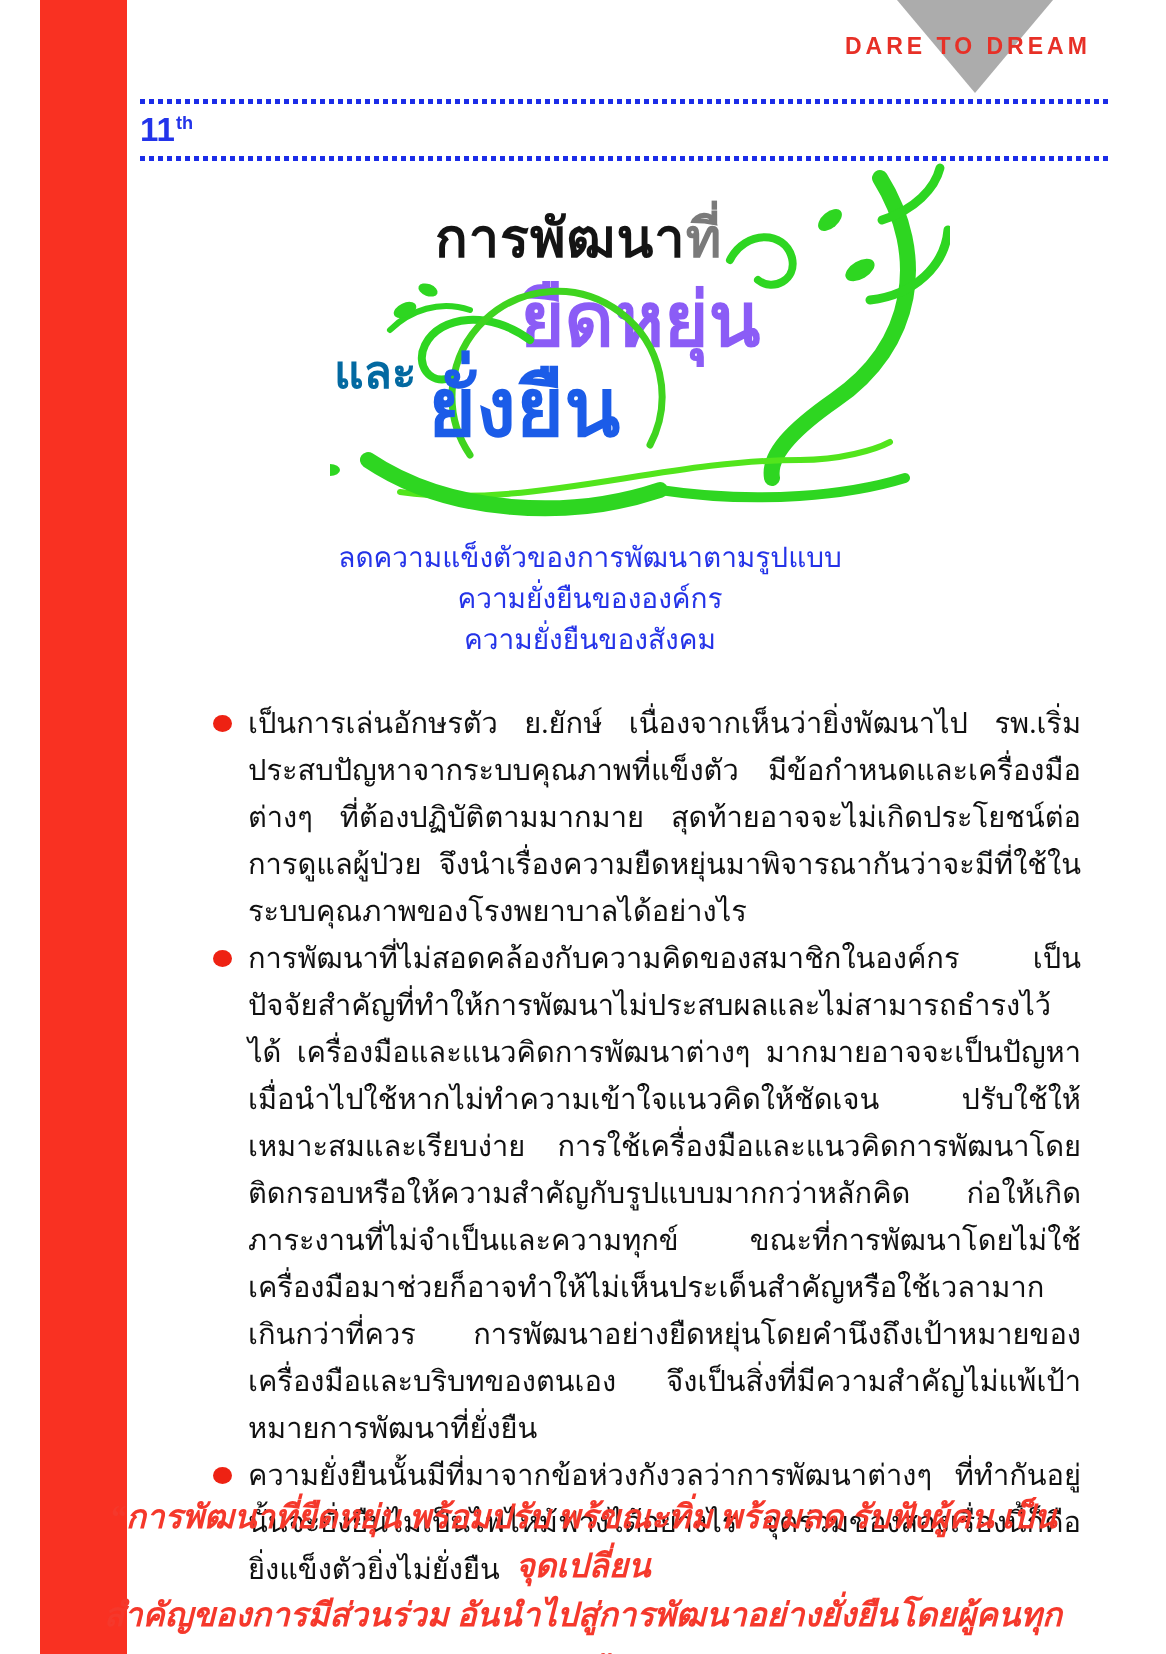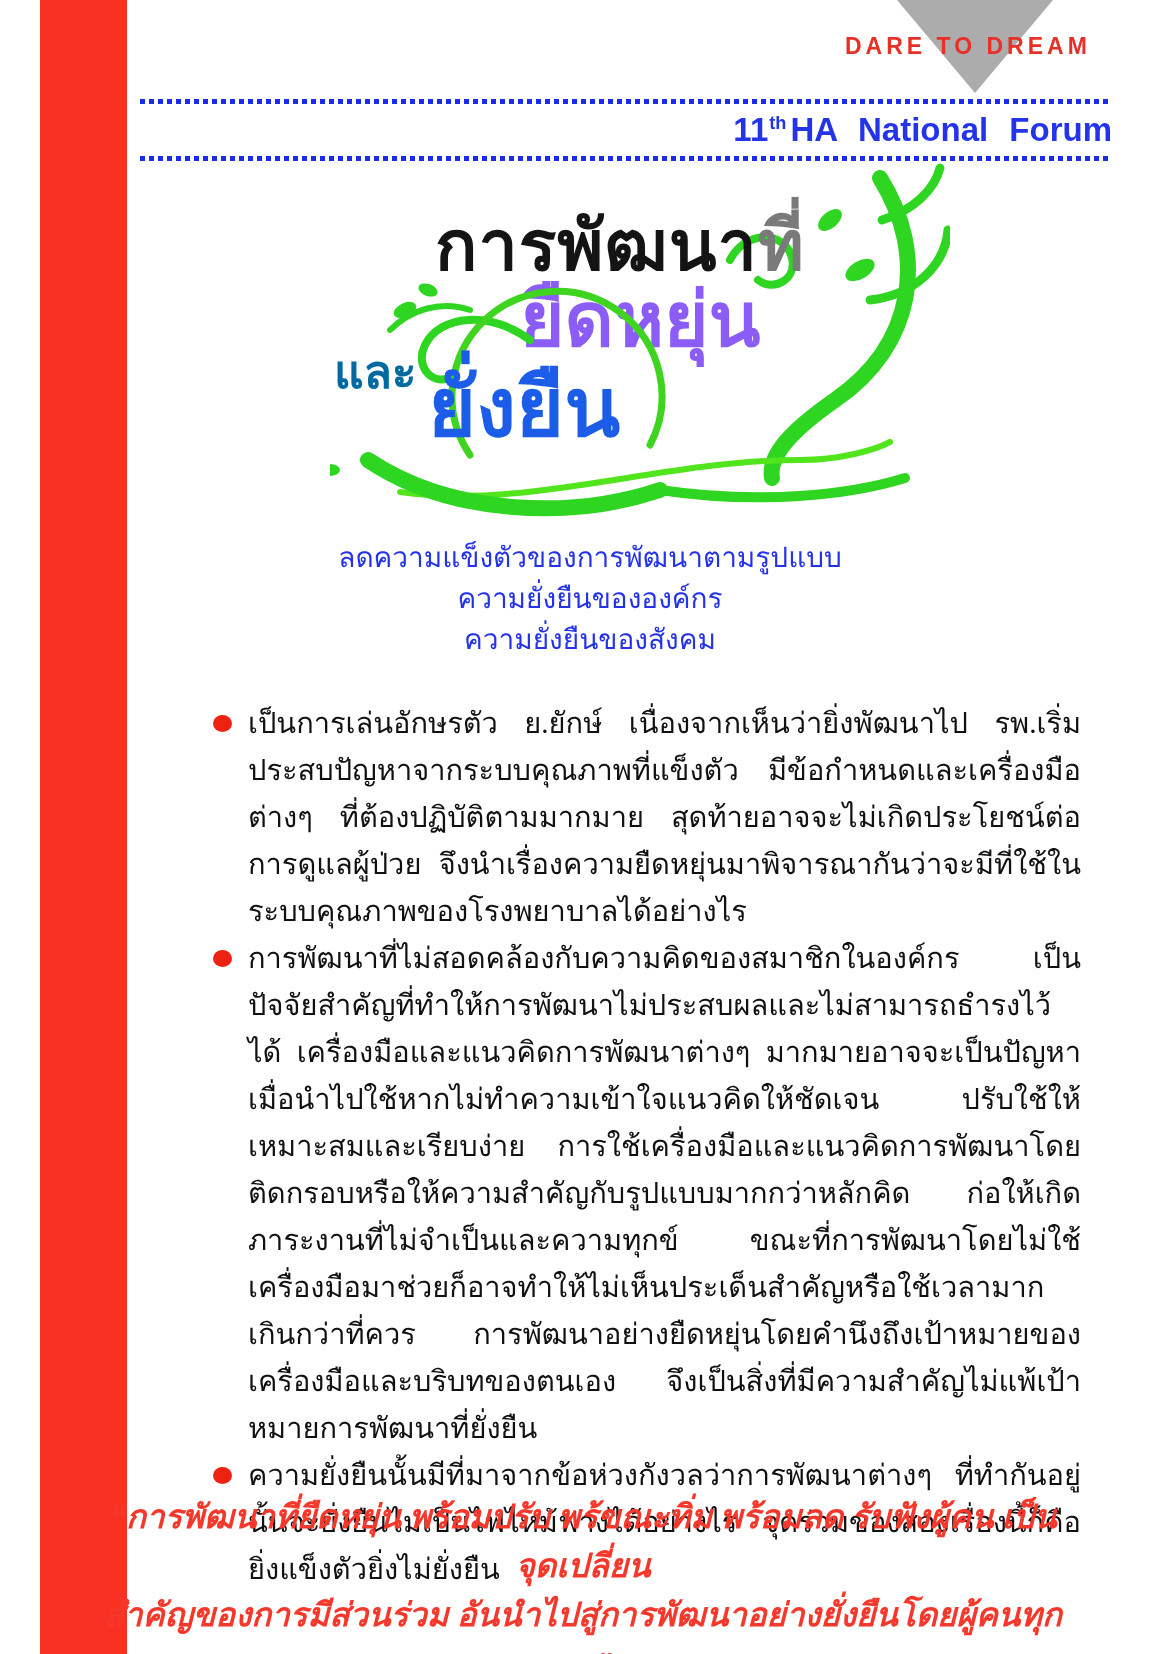--- a/index.html
+++ b/index.html
@@ -14,29 +14,29 @@
             clip-path:polygon(0 0,100% 0,50% 100%);}
 
   
   .tagline{position:absolute;left:845px;top:33px;width:266px;text-align:left;
            font-family:"Liberation Sans", sans-serif;font-weight:bold;font-size:23px;
            letter-spacing:4px;color:#e73027;z-index:3;}
 
   
   .banner{position:absolute;left:140px;top:99px;width:972px;z-index:2;}
   .dotted{height:5px;background:repeating-linear-gradient(to right,#1b2ce8 0 5px,transparent 5px 9px);}
-  .banner-title{height:52px;display:flex;align-items:center;justify-content:flex-end;
+  .banner-title{height:52px;display:flex;align-items:center;justify-content:flex-start;
                 font-family:"Liberation Sans", sans-serif;font-weight:bold;font-size:33px;
                 color:#2334ea;word-spacing:12px;}
   .banner-title sup{font-size:0.55em;line-height:0;margin:-14px 4px 0 1px;}
 
   
   .logo{position:absolute;left:330px;top:160px;width:620px;height:370px;}
   .logo .flourish{position:absolute;left:0;top:0;z-index:1;}
-  .logo-line1{position:absolute;left:105px;top:52px;z-index:2;font-weight:bold;font-size:70px;
+  .logo-line1{position:absolute;left:105px;top:52px;z-index:2;font-weight:bold;font-size:54px;
               line-height:1;color:#141414;letter-spacing:1px;}
   .logo-line1 .gray{color:#7a7a7a;}
   .logo-flex{position:absolute;left:190px;top:122px;z-index:0;font-weight:bold;font-size:76px;
              line-height:1;color:#8b5cf6;}
   .logo-and{position:absolute;left:4px;top:190px;z-index:2;font-weight:bold;font-size:46px;
             line-height:1;color:#0369a1;}
   .logo-sus{position:absolute;left:98px;top:208px;z-index:2;font-weight:bold;font-size:82px;
             line-height:1;color:#1b5ce8;}
 
   
@@ -62,21 +62,20 @@
 
   <div class="red-bar"></div>
   <div class="triangle"></div>
   <div class="tagline">DARE TO DREAM</div>
 
   <div class="banner">
     <div class="dotted"></div>
     <div class="banner-title">
         <span>11</span>
         <sup>th</sup>
-        <span>HA National Forum</span>
       </div>
     <div class="dotted"></div>
   </div>
 
   <div class="logo">
     <svg class="flourish" width="620" height="370" viewBox="0 0 620 370">
       <g fill="none" stroke="#2ed621" stroke-linecap="round">
 
         <path d="M550,18 C598,95 585,185 505,240 C462,270 438,295 442,318" stroke-width="16"></path>
         <path d="M552,60 C585,50 605,28 610,8" stroke-width="9"></path>

